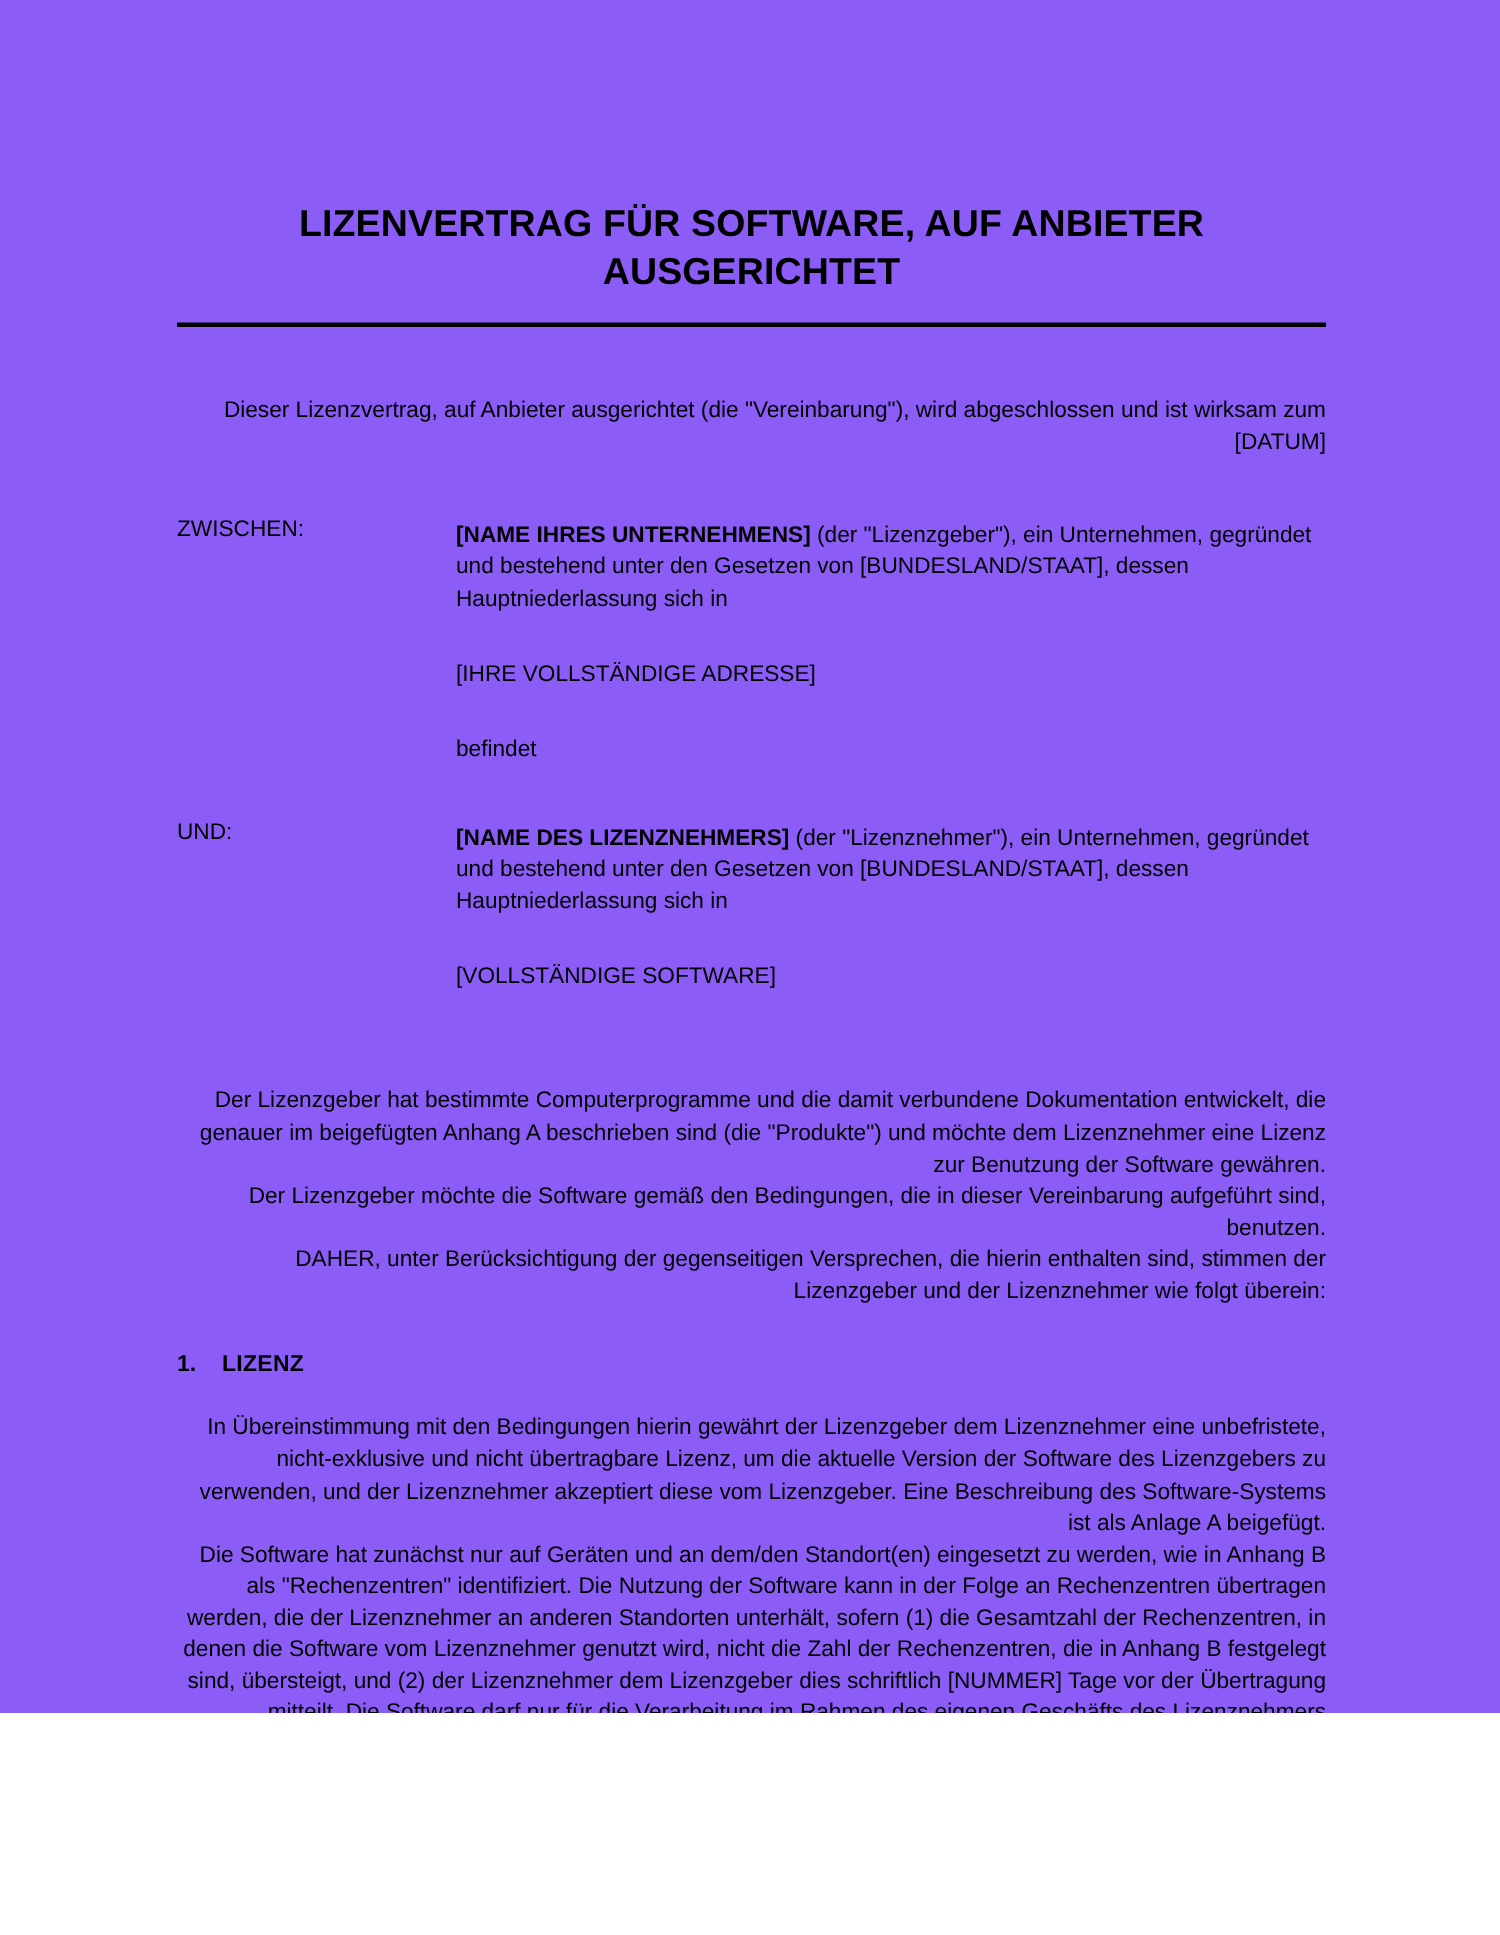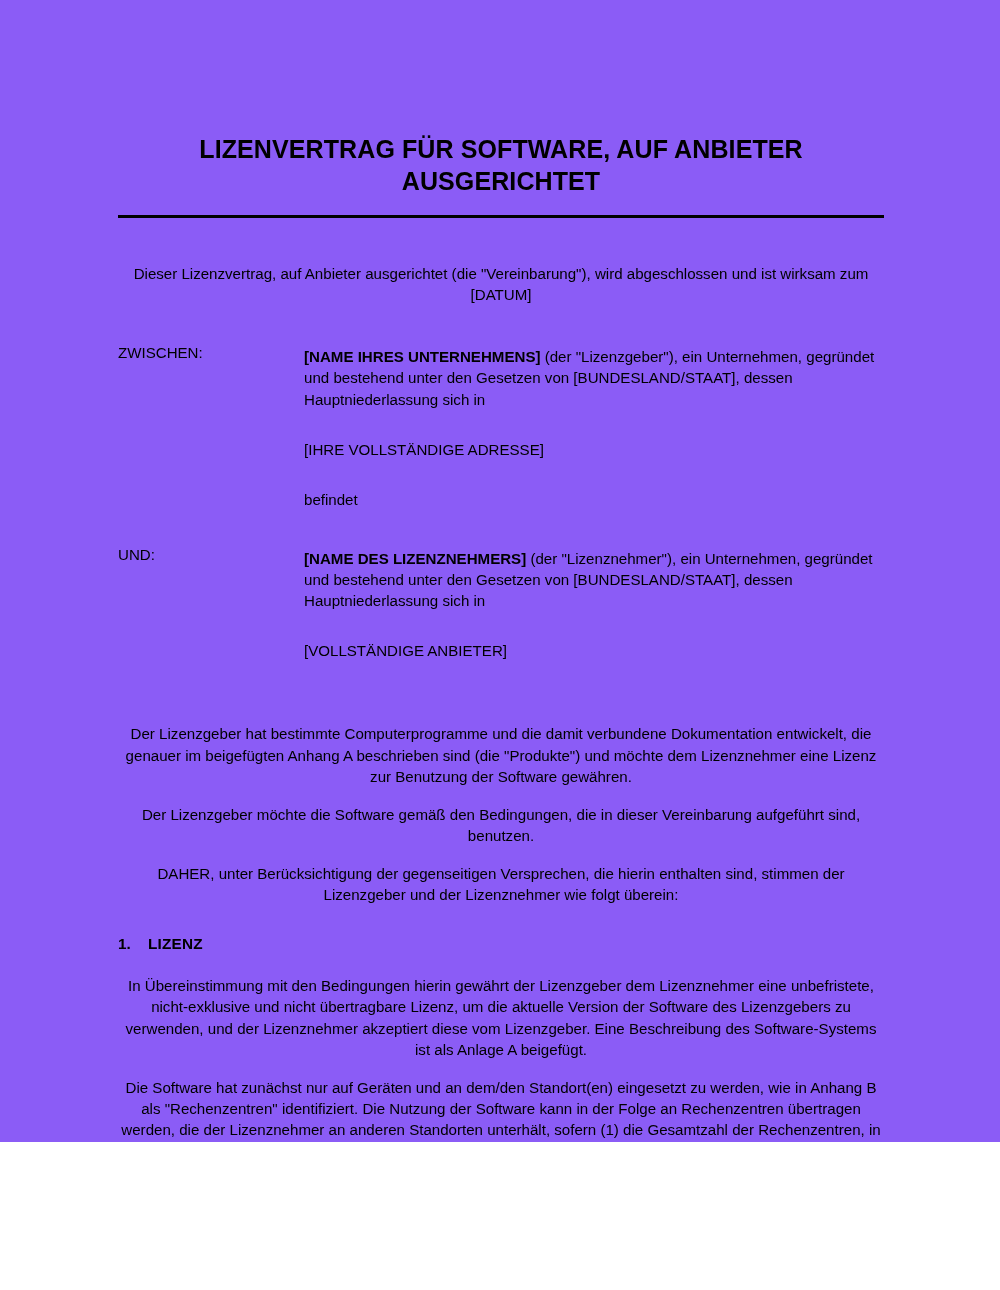--- a/index.html
+++ b/index.html
@@ -49,25 +49,24 @@
     height: 0;
     border: 0;
     border-top: 3.2px solid #000000;
   }
 
   
   .para {
     margin: 0;
     font-size: 15.1px;
     line-height: 1.40;
-    text-align: center;
+    text-align: right;
   }
 
   .para + .para {
-    margin-top: 17px;
   }
 
   .spacer-lg { height: 37px; }
   .spacer-md { height: 30px; }
   .spacer-sm { height: 22px; }
 
   
   .party-row {
     display: flex;
     align-items: flex-start;
@@ -170,21 +169,21 @@
       </div>
     </div>
 
     <div class="spacer-md"></div>
 
     <div class="party-row">
       <div class="party-label">UND:</div>
       <div class="party-body">
         <p class="pb-line"><span class="party-name">[NAME DES LIZENZNEHMERS]</span><span> (der "Lizenznehmer"), ein Unternehmen, gegründet und bestehend unter den Gesetzen von [BUNDESLAND/STAAT], dessen Hauptniederlassung sich in</span></p>
         <div class="pb-gap"></div>
-        <p class="pb-line">[VOLLSTÄNDIGE ANBIETER]</p>
+        <p class="pb-line">[VOLLSTÄNDIGE SOFTWARE]</p>
         <div class="pb-gap"></div>
       </div>
     </div>
 
     <div class="spacer-lg"></div>
 
     <p class="para">Der Lizenzgeber hat bestimmte Computerprogramme und die damit verbundene Dokumentation entwickelt, die genauer im beigefügten Anhang A beschrieben sind (die "Produkte") und möchte dem Lizenznehmer eine Lizenz zur Benutzung der Software gewähren.</p>
     <p class="para">Der Lizenzgeber möchte die Software gemäß den Bedingungen, die in dieser Vereinbarung aufgeführt sind, benutzen.</p>
     <p class="para">DAHER, unter Berücksichtigung der gegenseitigen Versprechen, die hierin enthalten sind, stimmen der Lizenzgeber und der Lizenznehmer wie folgt überein:</p>
 

